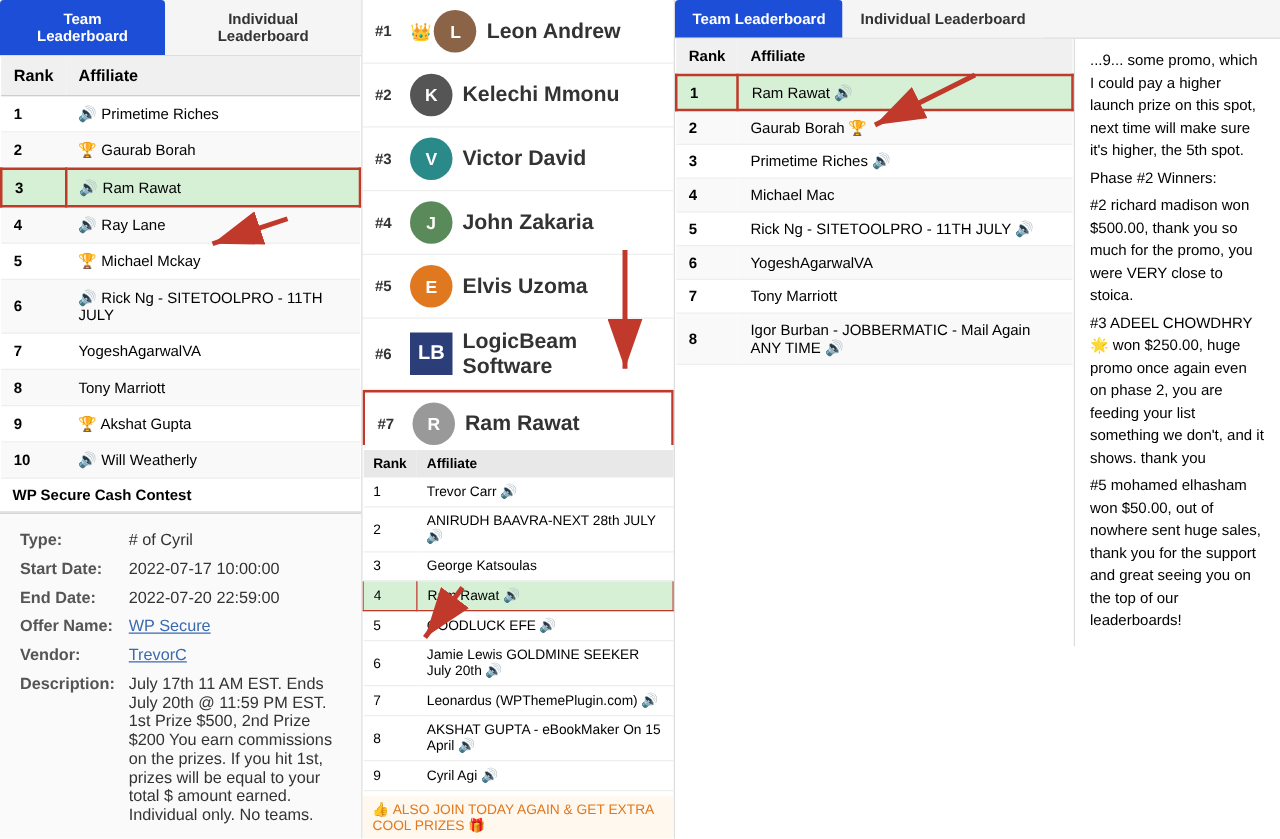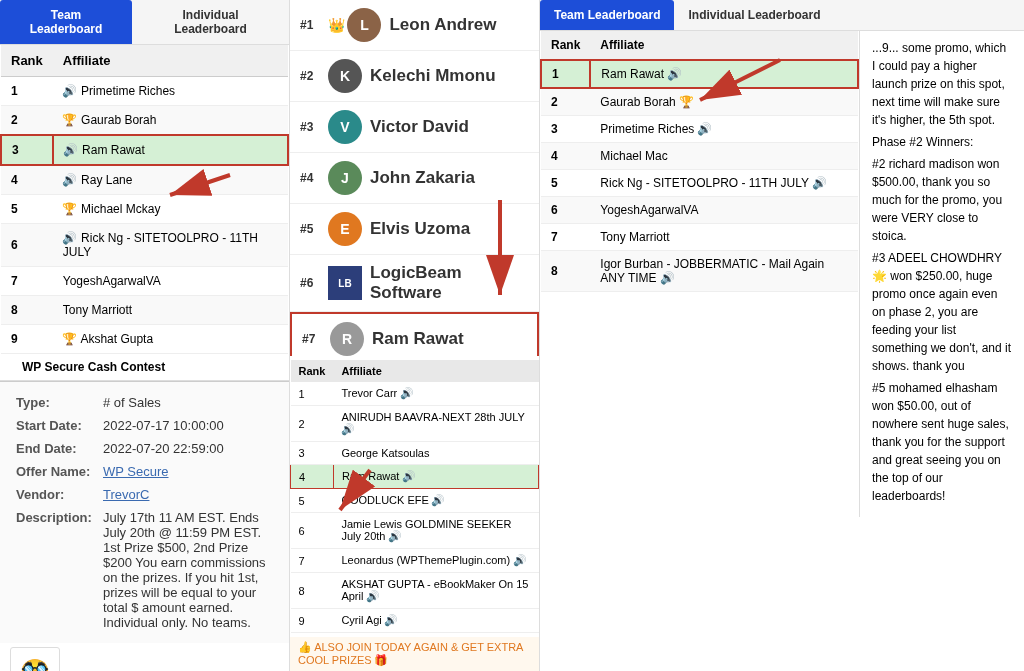--- a/index.html
+++ b/index.html
@@ -162,21 +162,21 @@
 
     .logo-box {
       width: 34px;
       height: 34px;
       background: #2c3e7a;
       display: flex;
       align-items: center;
       justify-content: center;
       margin-right: 8px;
       flex-shrink: 0;
-      font-size: 10px;
+      font-size: 16px;
       color: #fff;
       font-weight: bold;
     }
 
     .also-join {
       font-size: 11px;
       color: #e07820;
       padding: 4px 8px;
       background: #fff8ee;
     }
@@ -390,30 +390,34 @@
     <td>YogeshAgarwalVA</td>
   </tr>
           <tr>
     <td class="rank-col">8</td>
     <td>Tony Marriott</td>
   </tr>
           <tr>
     <td class="rank-col">9</td>
     <td>🏆 Akshat Gupta</td>
   </tr>
+          <tr>
+    <td class="rank-col">10</td>
+    <td>🔊 Will Weatherly</td>
+  </tr>
         </tbody>
     </table>
 
     <div class="panel-bottom">
-      <div style="padding:6px 22px;font-weight:bold;font-size:12px;border-bottom:1px solid #ddd;">WP Secure Cash Contest</div>
+      <div style="padding:6px 10px;font-weight:bold;font-size:12px;border-bottom:1px solid #ddd;">WP Secure Cash Contest</div>
       <table class="contest-info">
         <tbody id="contest-tbody">
             <tr>
               <td class="contest-label">Type:</td>
-              <td class="contest-value"># of Sales</td>
+              <td class="contest-value"># of Cyril</td>
             </tr>
             <tr>
               <td class="contest-label">Start Date:</td>
               <td class="contest-value">2022-07-17 10:00:00</td>
             </tr>
             <tr>
               <td class="contest-label">End Date:</td>
               <td class="contest-value">2022-07-20 22:59:00</td>
             </tr>
             <tr>

